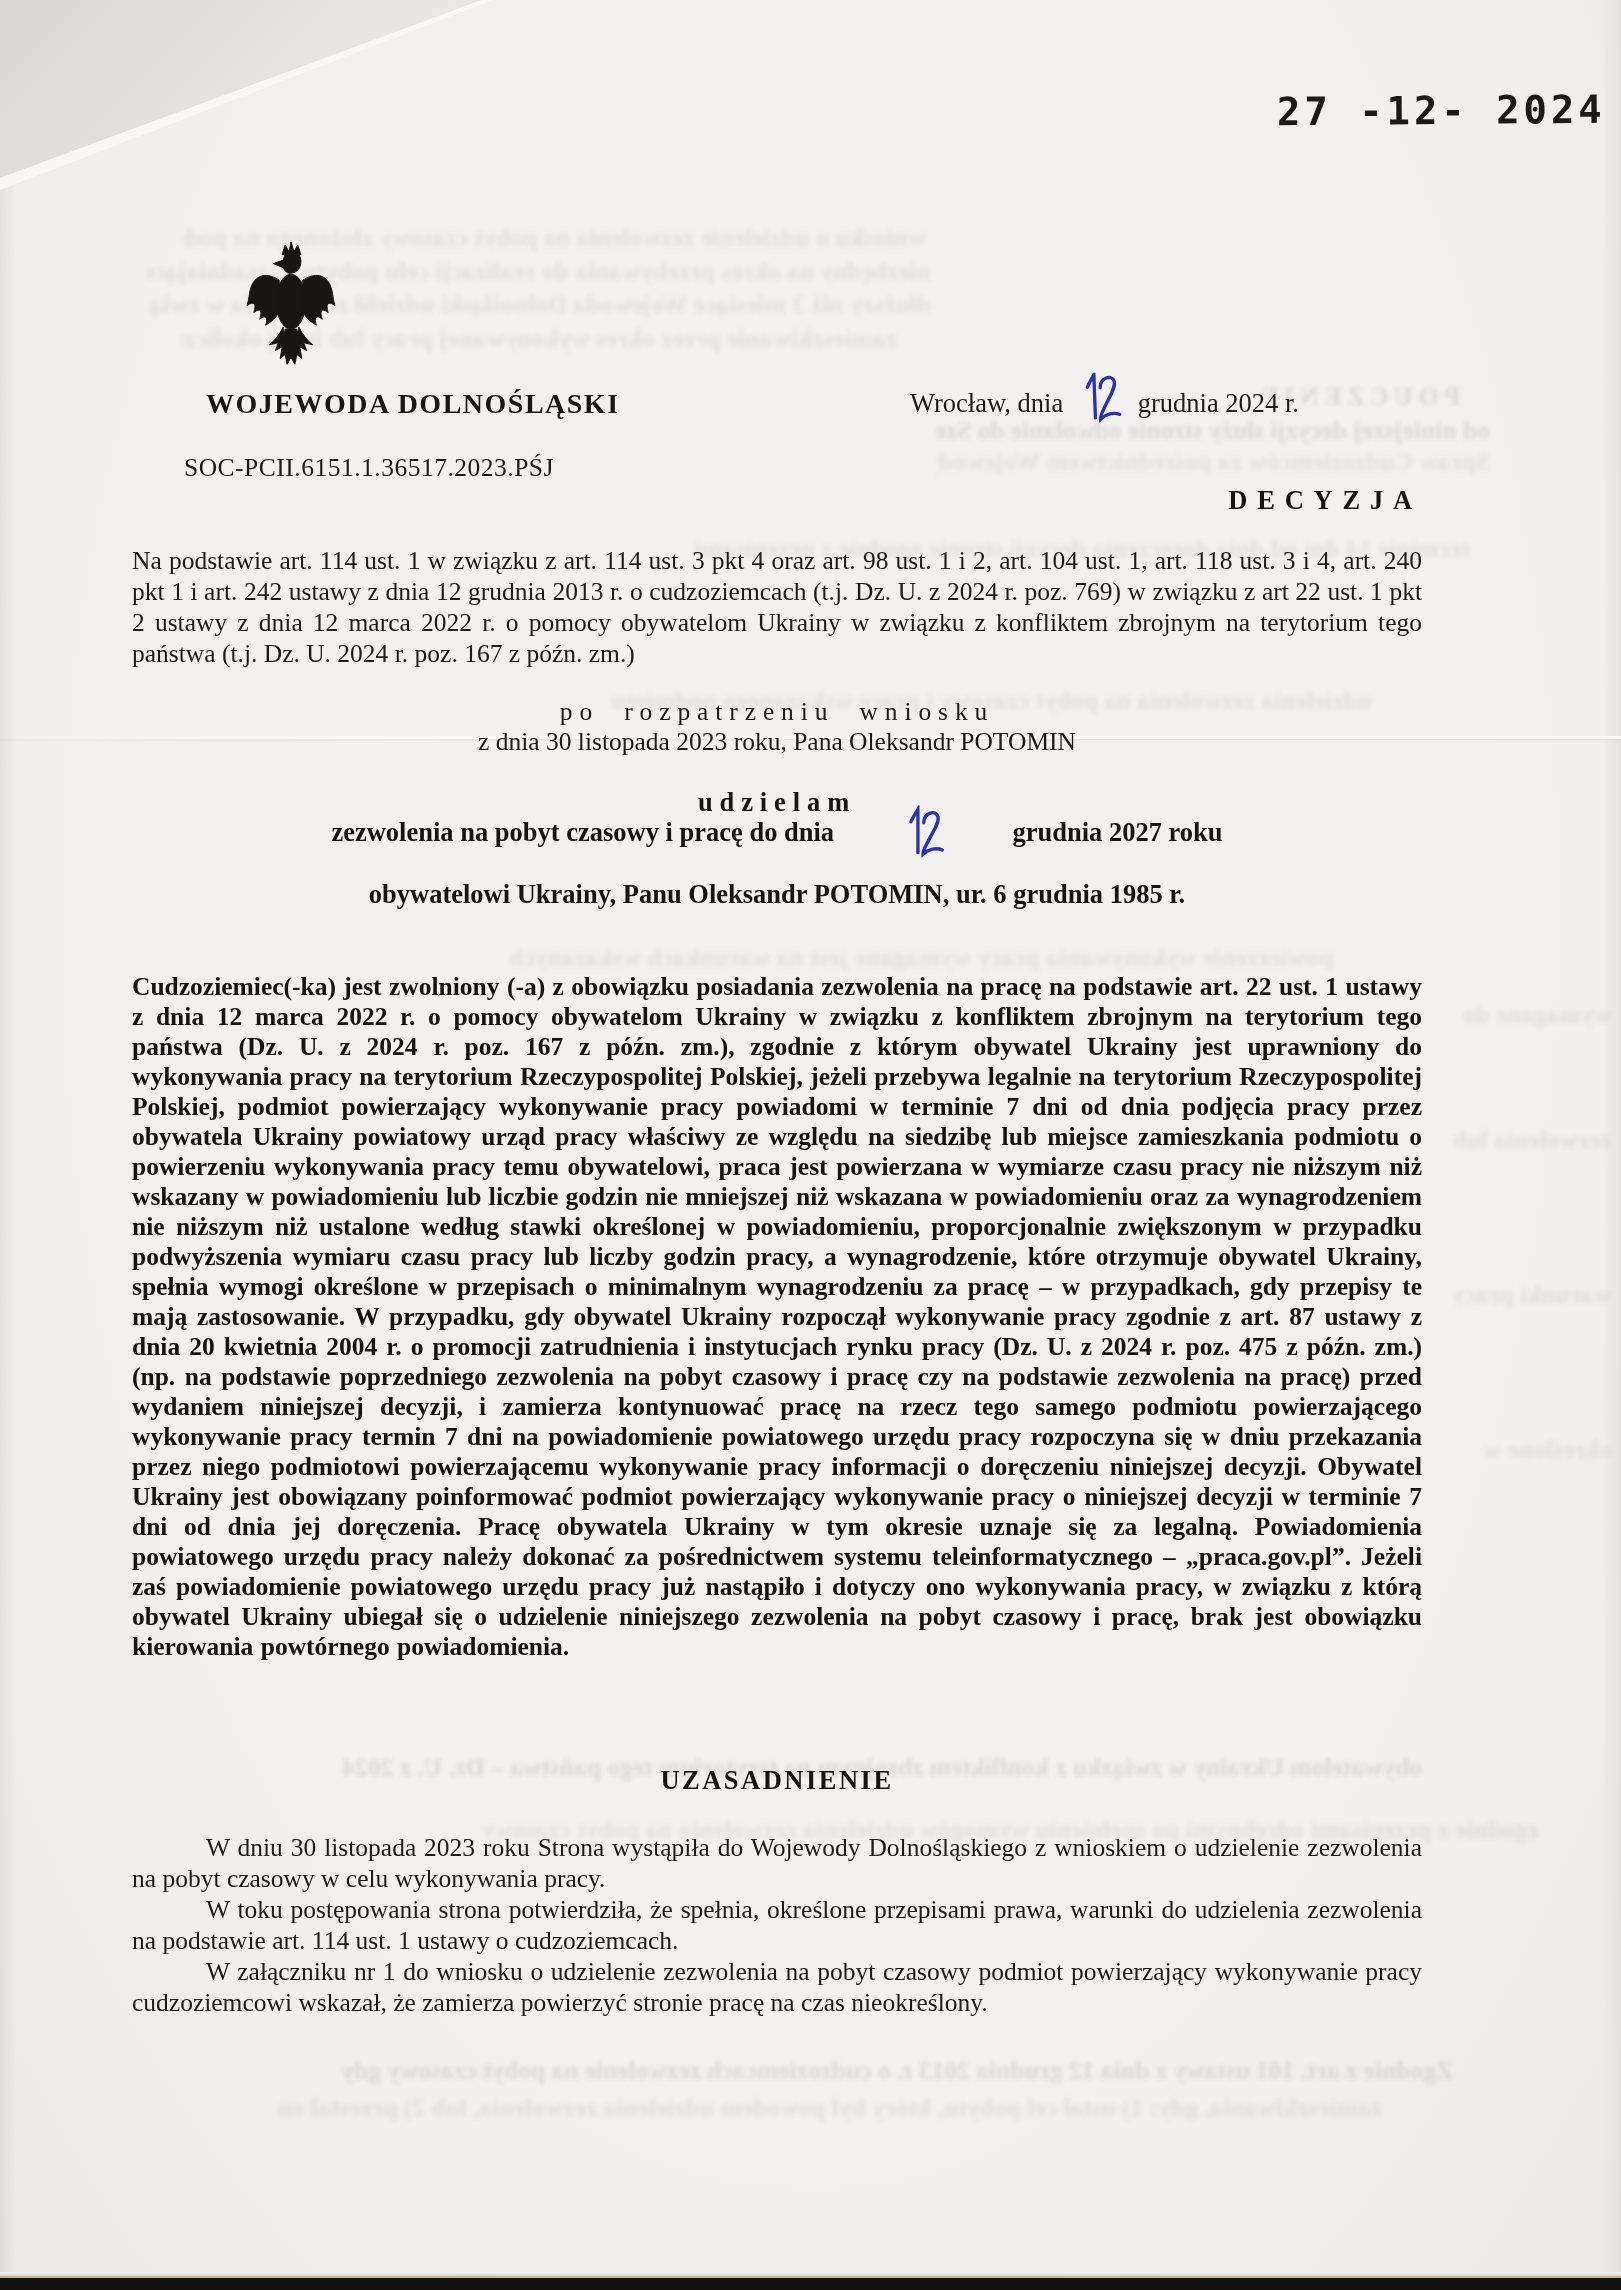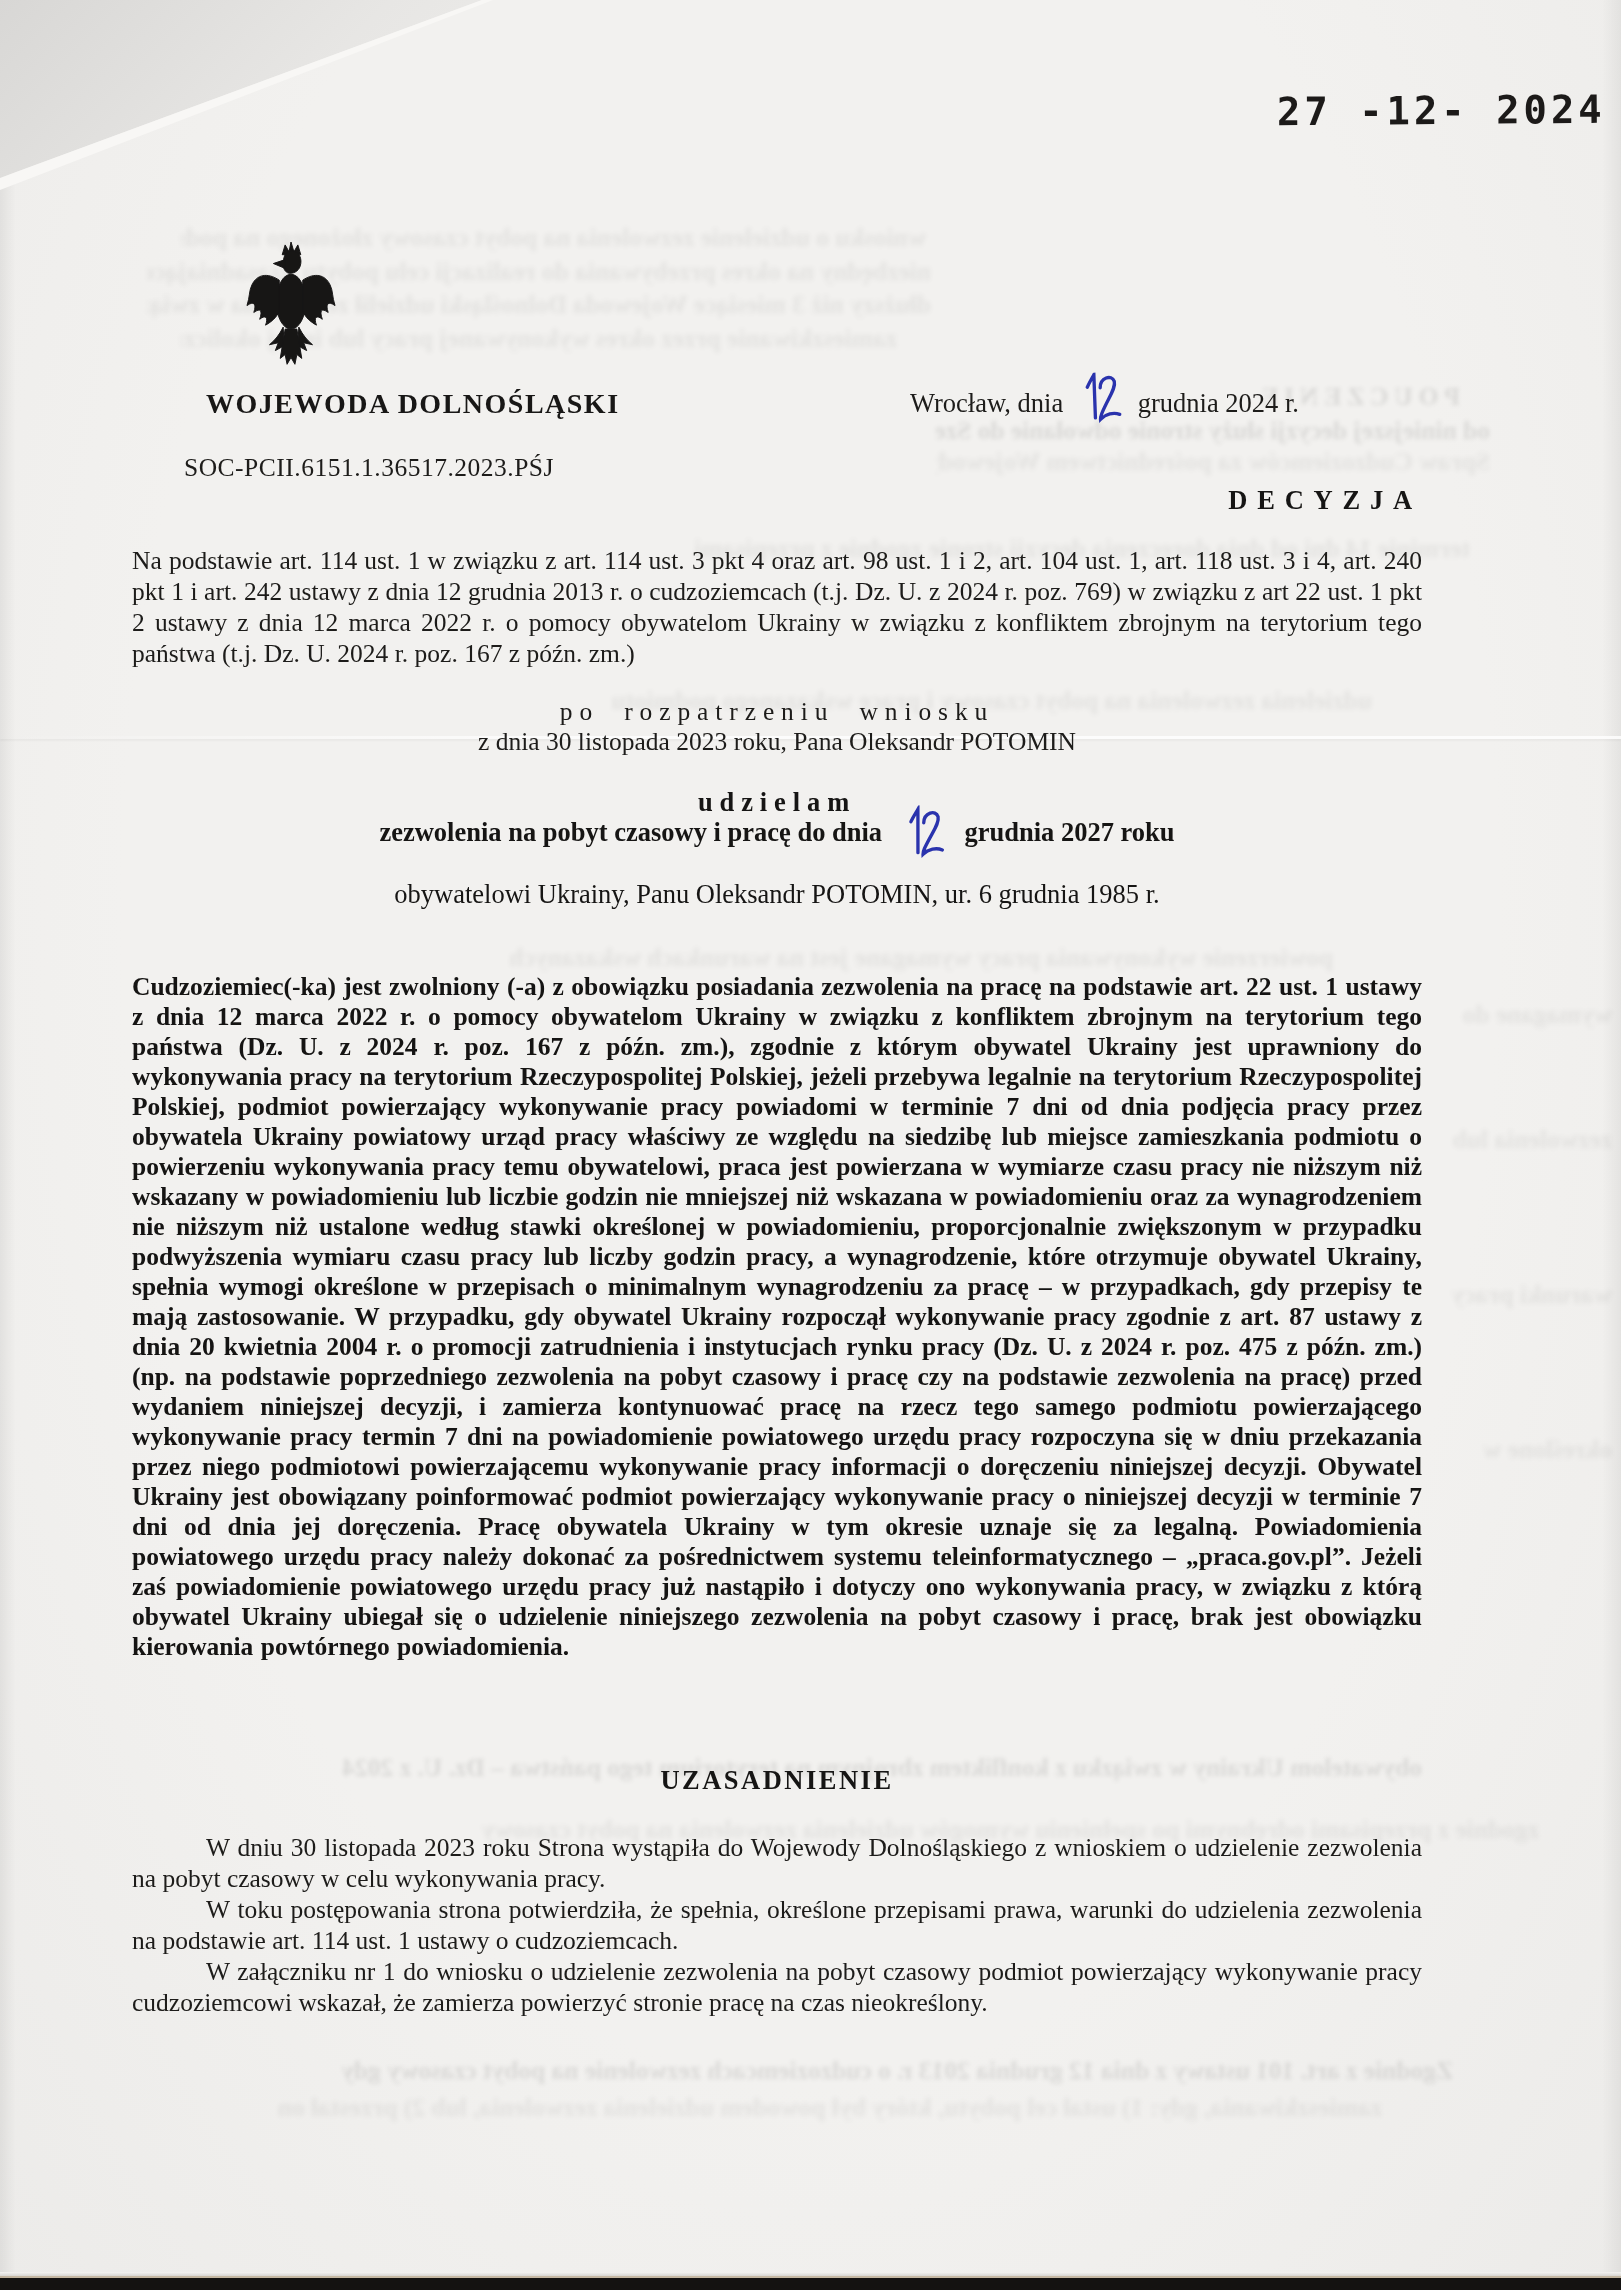--- a/index.html
+++ b/index.html
@@ -49,23 +49,23 @@
   .place-date{position:absolute;left:910px;top:388px;display:flex;align-items:flex-start;font-size:26.5px;white-space:nowrap;text-align:center;}
   .place-date .hand12{margin:-15.7px 9.8px 0 11.8px;transform:rotate(-6deg);}
   .case-number{position:absolute;left:184px;top:453px;font-size:25.5px;letter-spacing:0.5px;white-space:nowrap;}
 
   .doc-col{position:absolute;left:132px;width:1290px;}
   .title{top:485px;text-align:right;font-size:26.5px;font-weight:bold;letter-spacing:9.8px;color:#161514;}
   .legal-basis{top:545px;font-size:25.5px;line-height:31px;text-align:justify;}
   .after-review{top:697px;text-align:center;font-size:25.5px;line-height:30px;}
   .after-review .l1{letter-spacing:6.9px;word-spacing:11.8px;}
   .udzielam{top:787px;text-align:center;font-size:26.5px;font-weight:bold;letter-spacing:6.9px;word-spacing:9.8px;color:#161514;}
-  .grant-line{top:817px;display:flex;justify-content:center;align-items:flex-start;font-size:26.5px;font-weight:bold;color:#161514;white-space:nowrap;}
+  .grant-line{top:817px;display:flex;justify-content:center;align-items:flex-start;font-size:26.5px;font-weight:bold;color:#161514;white-space:nowrap;gap:48px;}
   .grant-line .hand12{margin:-11.8px 13.7px 0 15.7px;transform:rotate(-4deg);}
-  .beneficiary{top:879px;text-align:center;font-size:26.5px;font-weight:normal;color:#161514;}
+  .beneficiary{top:879px;text-align:center;font-size:26.5px;font-weight:bold;color:#161514;}
   .main-par{top:972px;font-size:25.5px;line-height:30px;text-align:justify;font-weight:bold;color:#151413;word-spacing:1px;}
   .just-head{top:1765px;text-align:center;font-size:26.5px;font-weight:bold;letter-spacing:2.5px;color:#161514;}
   .just-body{top:1832px;font-size:25.5px;line-height:31px;text-align:justify;}
   .just-body p{margin:0;text-indent:74px;}
 
   
   .ghost{
     position:absolute;white-space:nowrap;overflow:hidden;
     transform:scaleX(-1);filter:blur(2px);
     font-size:25.5px;font-weight:bold;color:#4a4a48;opacity:.14;

